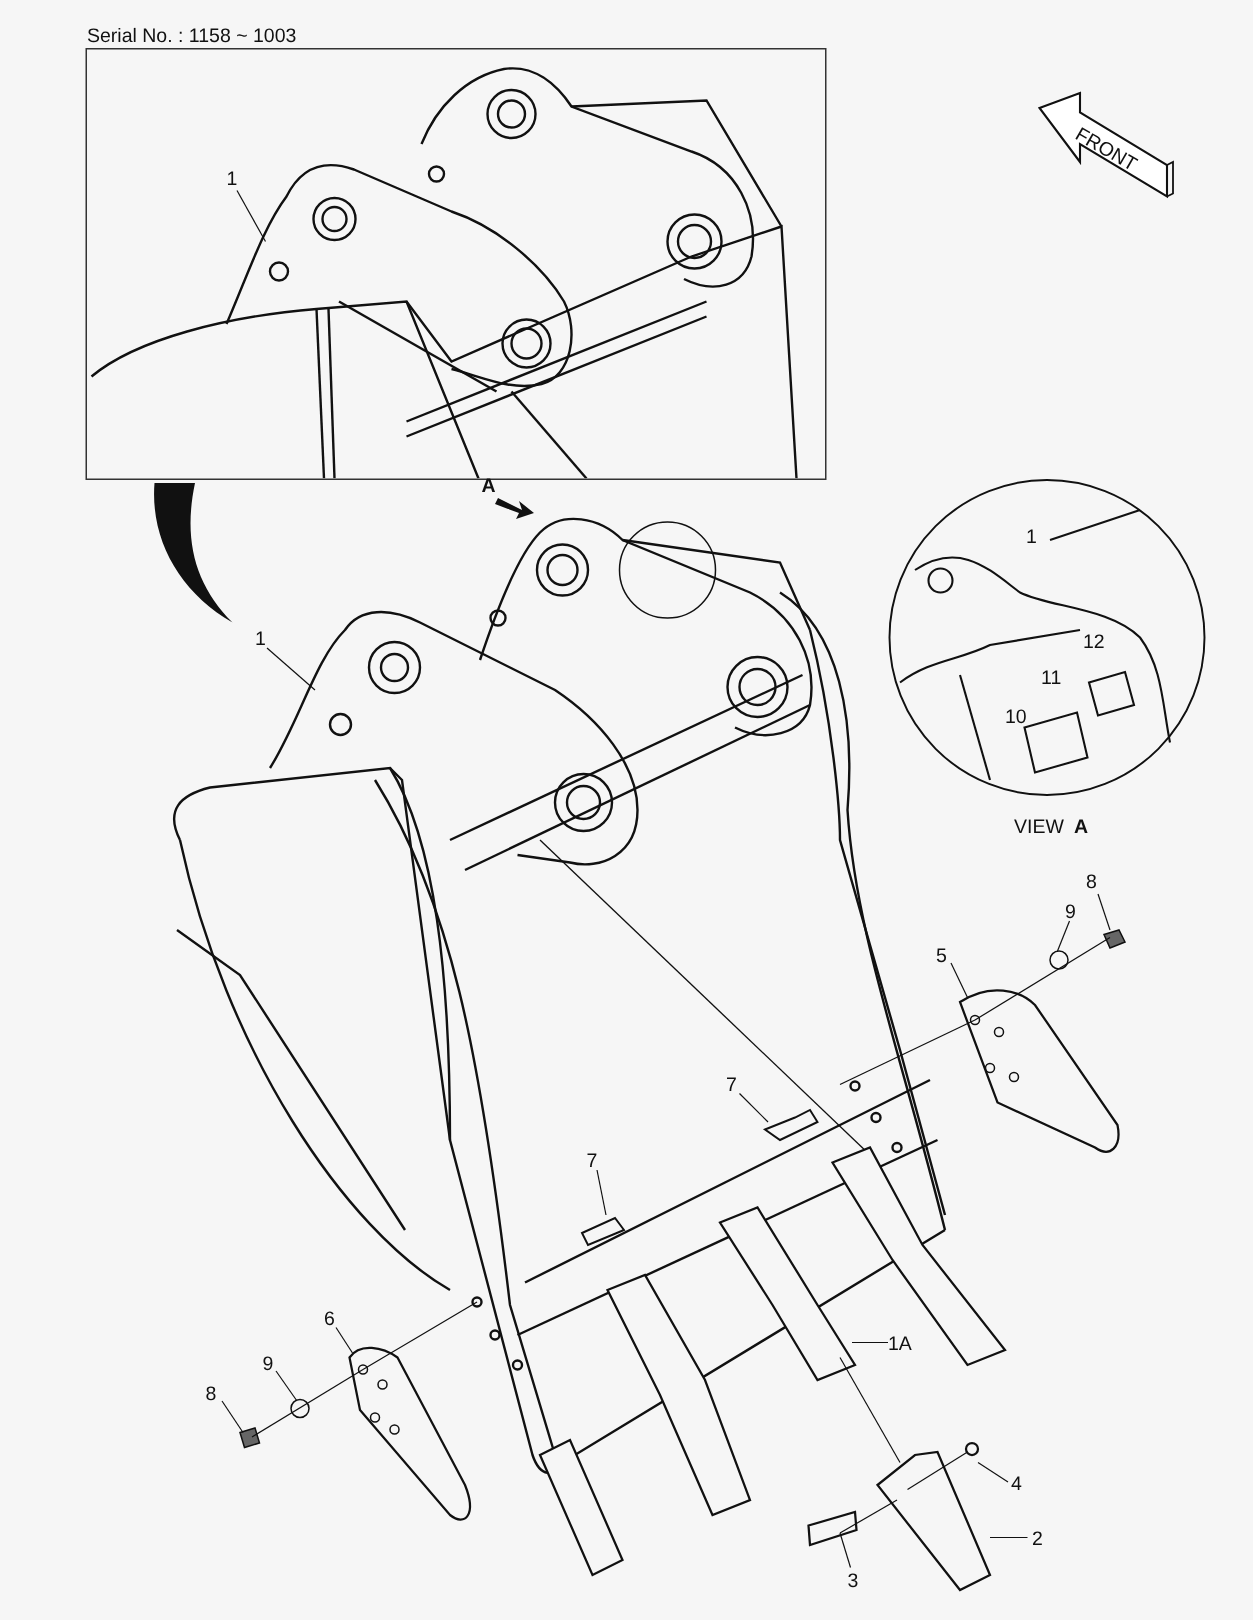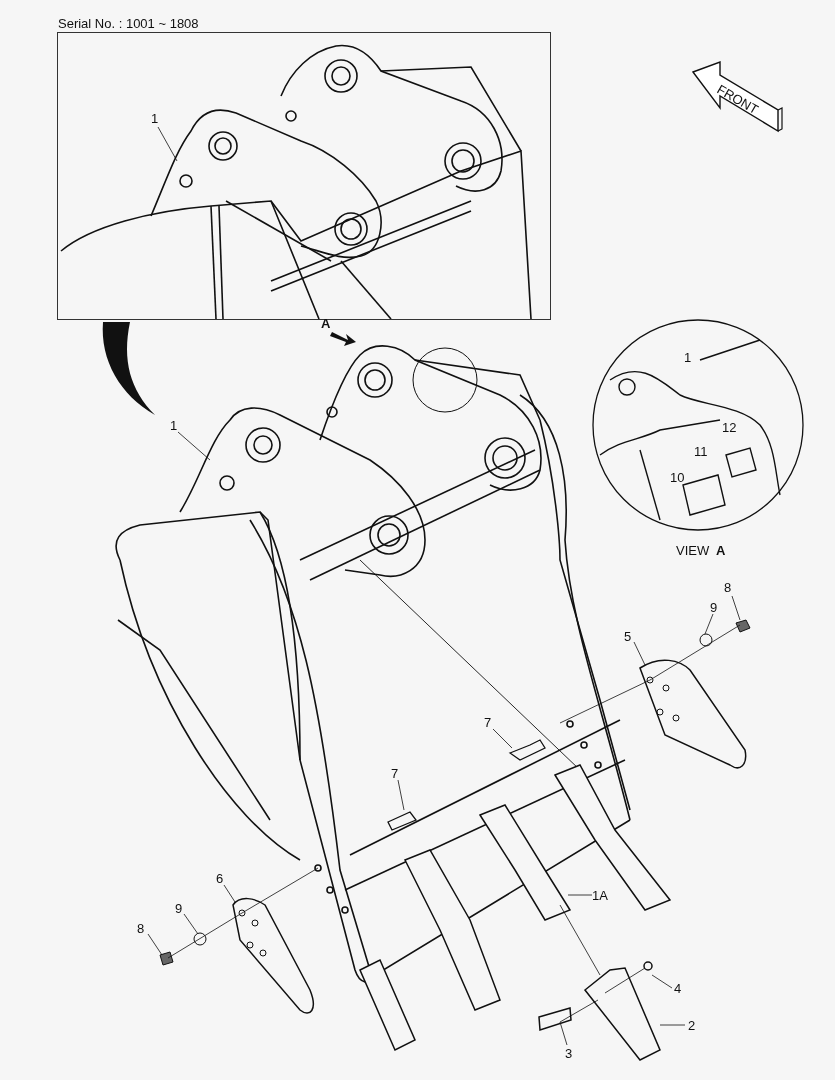--- a/index.html
+++ b/index.html
@@ -8,21 +8,21 @@
   .serial { position:absolute; left:58px; top:16px; font-size:13px; }
   .inset { position:absolute; left:57px; top:32px; width:492px; height:286px; border:1px solid #333; background:#f6f6f6; overflow:hidden; }
   svg { position:absolute; left:0; top:0; }
   .lbl { font-family:"Liberation Sans", sans-serif; font-size:13px; fill:#111; }
   .lblb { font-family:"Liberation Sans", sans-serif; font-size:13px; font-weight:bold; fill:#111; }
   .front { position:absolute; left:0; top:0; }
 </style>
 </head>
 <body>
 
-<div class="serial">Serial No. : 1001 ~ 1808</div>
+<div class="serial">Serial No. : 1158 ~ 1003</div>
 
 <div class="inset">
   <svg width="492" height="286" viewBox="57 32 492 286">
     <g fill="none" stroke="#111" stroke-width="1.6">
 
       <path d="M60 250 C 90 225, 150 210, 210 205 L 270 200 L 318 318"></path>
       <path d="M210 205 L 215 318"></path>
       <path d="M218 205 L 222 318"></path>
       <path d="M270 200 L 300 240 L 460 170 L 520 150 L 530 318"></path>
       <path d="M270 280 L 470 200"></path>

